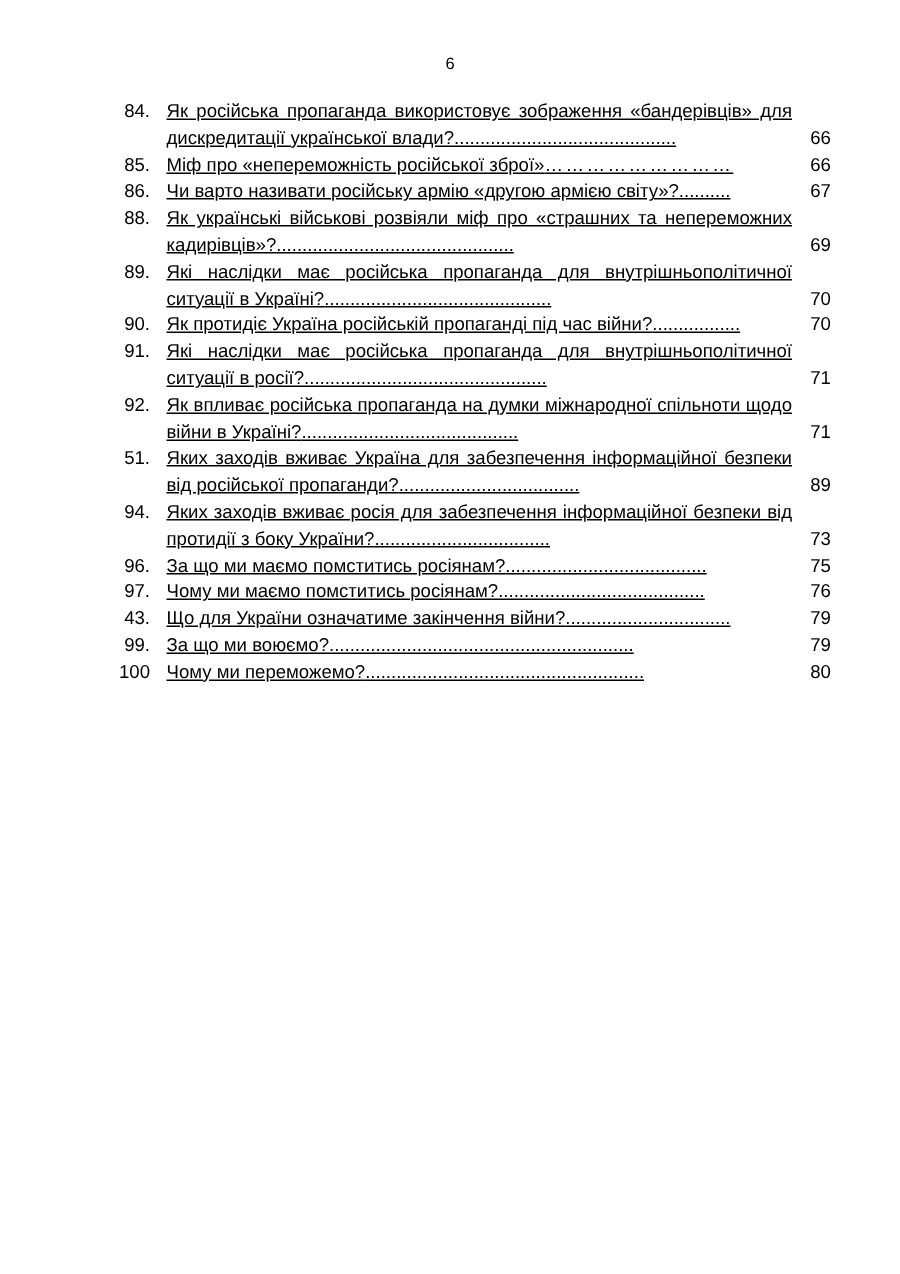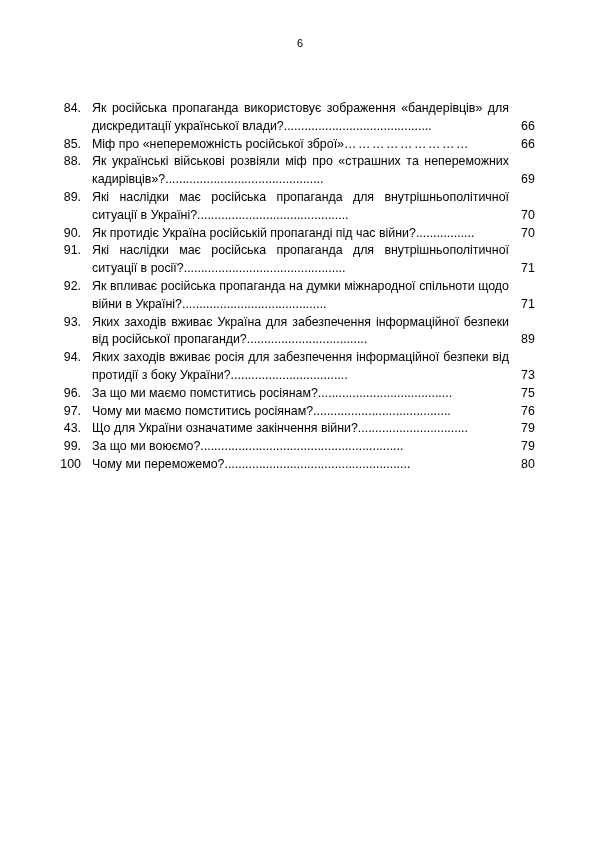--- a/index.html
+++ b/index.html
@@ -35,23 +35,22 @@
     text-align: center;
     font-size: 11px;
     line-height: 14px;
     color: #000;
   }
 
   
   .toc {
     position: absolute;
     top: 66px;
-    left: 49px;
+    left: 68px;
     width: 494px;
-    margin-top: 34px;
   }
 
   .toc-entry {
     display: flex;
     align-items: flex-start;
     font-size: 12.4px;
     line-height: 17.8px;
   }
 
   .toc-num {
@@ -60,20 +59,21 @@
     text-align: right;
     padding-right: 0;
     white-space: nowrap;
   }
 
   .toc-body {
     flex: 1 1 auto;
     min-width: 0;
     padding-left: 11px;
     position: relative;
+    text-decoration: underline;
   }
 
   
   .toc-text {
     text-align: justify;
     text-align-last: left;
     word-spacing: normal;
     margin: 0;
     padding-right: 34px;   
   }
@@ -114,20 +114,27 @@
           <div class="toc-page">66</div>
         </div>
       </div>
       <div class="toc-entry">
         <div class="toc-num">85.</div>
         <div class="toc-body">
           <div class="toc-text"><span>Міф про «непереможність російської зброї»</span><span class="leader wide">………………………</span></div>
           <div class="toc-page">66</div>
         </div>
       </div>
+      <div class="toc-entry">
+        <div class="toc-num">86.</div>
+        <div class="toc-body">
+          <div class="toc-text"><span>Чи варто називати російську армію «другою армією світу»?</span><span class="leader">..........</span></div>
+          <div class="toc-page">67</div>
+        </div>
+      </div>
       <div class="toc-entry multi">
         <div class="toc-num">88.</div>
         <div class="toc-body">
           <div class="toc-text"><span>Як українські військові розвіяли міф про «страшних та непереможних кадирівців»?</span><span class="leader">..............................................</span></div>
           <div class="toc-page">69</div>
         </div>
       </div>
       <div class="toc-entry multi">
         <div class="toc-num">89.</div>
         <div class="toc-body">
@@ -150,21 +157,21 @@
         </div>
       </div>
       <div class="toc-entry multi">
         <div class="toc-num">92.</div>
         <div class="toc-body">
           <div class="toc-text"><span>Як впливає російська пропаганда на думки міжнародної спільноти щодо війни в Україні?</span><span class="leader">..........................................</span></div>
           <div class="toc-page">71</div>
         </div>
       </div>
       <div class="toc-entry multi">
-        <div class="toc-num">93.</div>
+        <div class="toc-num">51.</div>
         <div class="toc-body">
           <div class="toc-text"><span>Яких заходів вживає Україна для забезпечення інформаційної безпеки від російської пропаганди?</span><span class="leader">...................................</span></div>
           <div class="toc-page">89</div>
         </div>
       </div>
       <div class="toc-entry multi">
         <div class="toc-num">94.</div>
         <div class="toc-body">
           <div class="toc-text"><span>Яких заходів вживає росія для забезпечення інформаційної безпеки від протидії з боку України?</span><span class="leader">..................................</span></div>
           <div class="toc-page">73</div>

